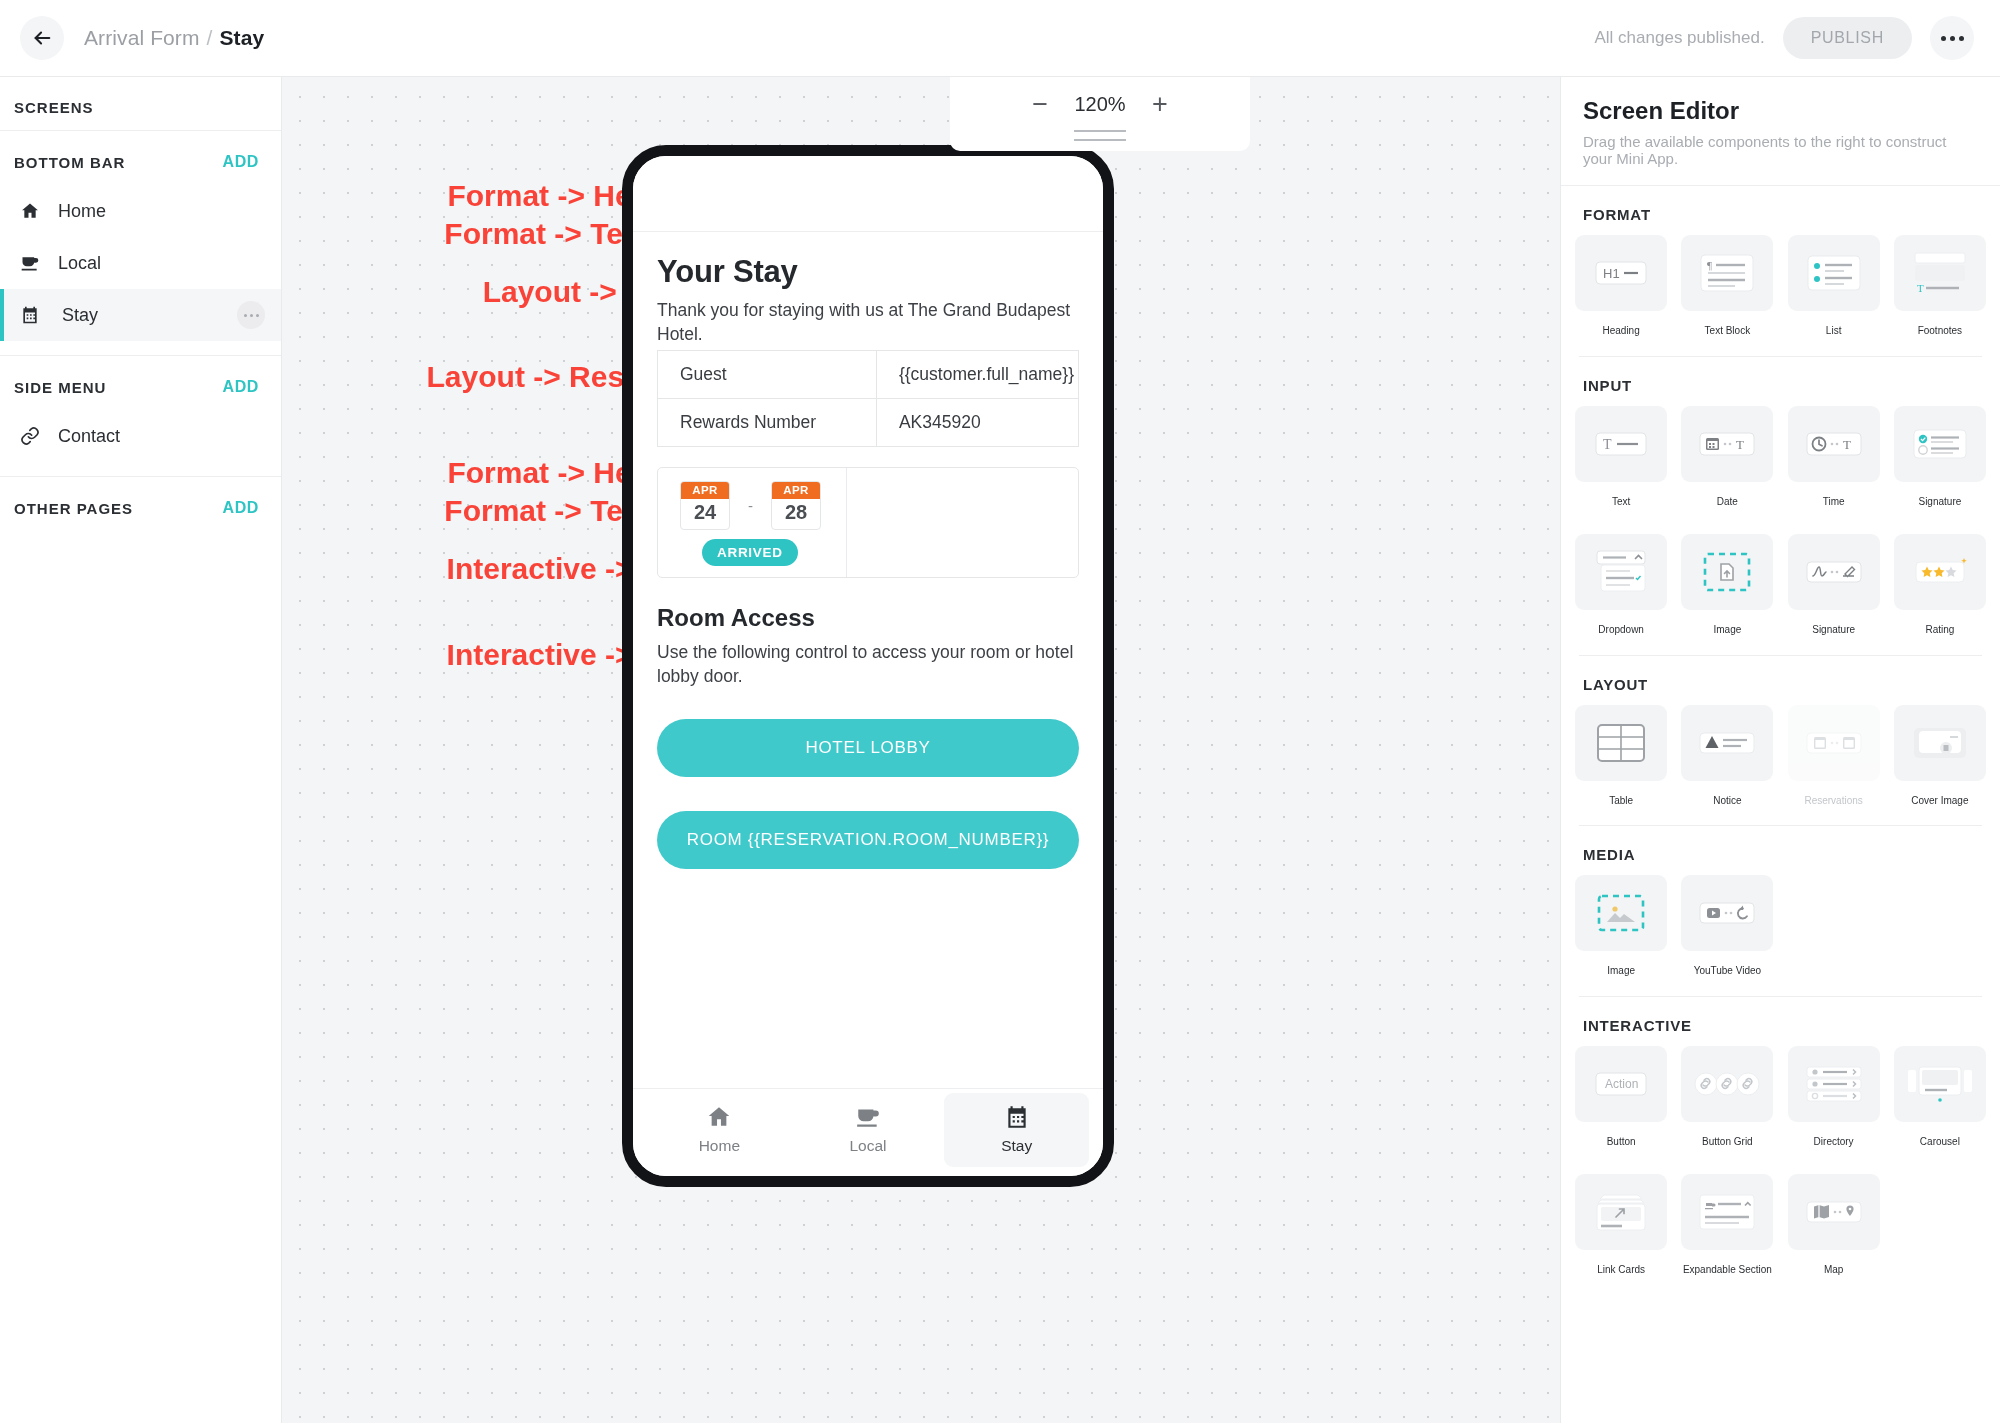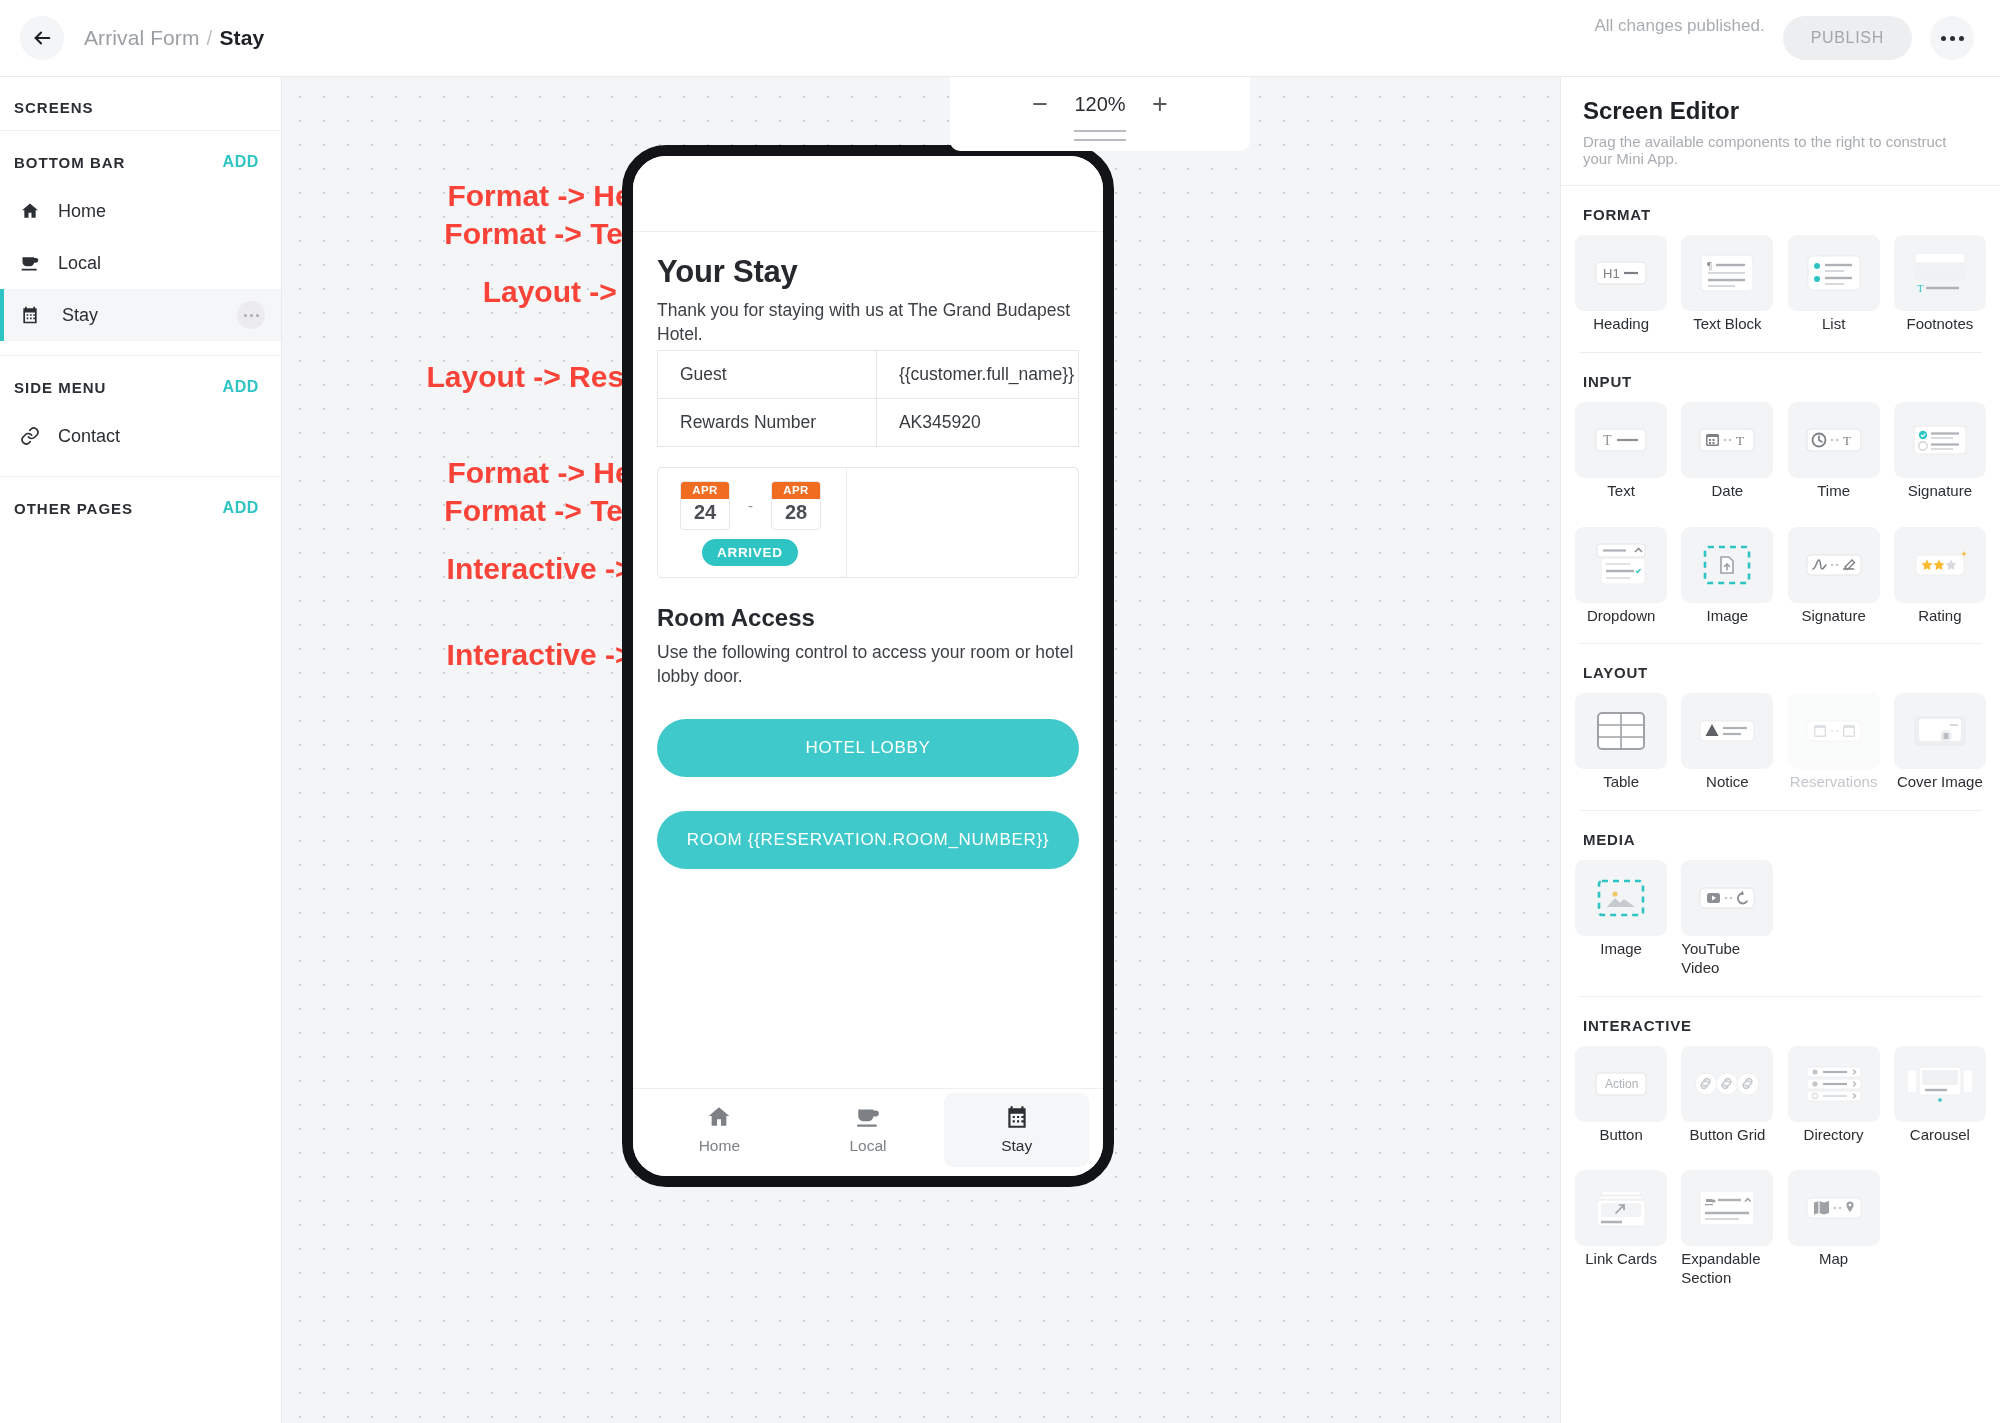--- a/index.html
+++ b/index.html
@@ -24,21 +24,21 @@
     width: 44px; height: 44px; border-radius: 50%;
     background: #f4f5f6;
     display: flex; align-items: center; justify-content: center;
     cursor: pointer; flex: 0 0 auto;
   }
   .back-btn svg { width: 22px; height: 22px; }
   .breadcrumb { margin-left: 20px; font-size: 21px; letter-spacing: .1px; }
   .crumb-parent { color: #9b9fa4; }
   .crumb-sep { color: #bcc0c4; margin: 0 7px; }
   .crumb-current { color: #1d2024; font-weight: 700; }
-  .topbar-right { margin-left: auto; display: flex; gap: 18px; }
+  .topbar-right { margin-left: auto; display: flex; align-items: center; gap: 18px; }
   .published-note { font-size: 17px; color: #a9adb2; }
   .publish-btn {
     background: #eceef0; color: #a3a7ac;
     border: none; border-radius: 22px;
     padding: 12px 28px; font-size: 16px; letter-spacing: .7px;
     font-family: inherit; cursor: pointer;
   }
   .more-btn {
     width: 44px; height: 44px; border-radius: 50%;
     background: #f4f5f6; display: flex; align-items: center;
@@ -203,21 +203,21 @@
     letter-spacing: .8px; padding: 20px 8px 12px;
   }
   .rp-grid { display: grid; grid-template-columns: repeat(4, 1fr); gap: 26px 14px; }
   .comp { display: flex; flex-direction: column; align-items: center; cursor: pointer; }
   .comp.disabled { cursor: default; }
   .comp-thumb {
     width: 92px; height: 76px; border-radius: 9px;
     background: #f3f4f5; display: flex; align-items: center; justify-content: center;
   }
   .comp.disabled .comp-thumb { background: #f7f8f8; opacity: .55; }
-  .comp-label { font-size: 15px; color: #2b2f33; margin-top: 4px; text-align:left; line-height: 1.25; }
+  .comp-label { font-size: 10px; color: #2b2f33; margin-top: 14px; text-align:right; line-height: 1.25; }
   .comp.disabled .comp-label { color: #c3c7cb; }
   .rp-sep { height: 1px; background: #eceef0; margin: 18px 4px 0; }
 </style>
 </head>
 <body>
 
 <div class="app">
 
   <div class="topbar">
     <div class="back-btn">

